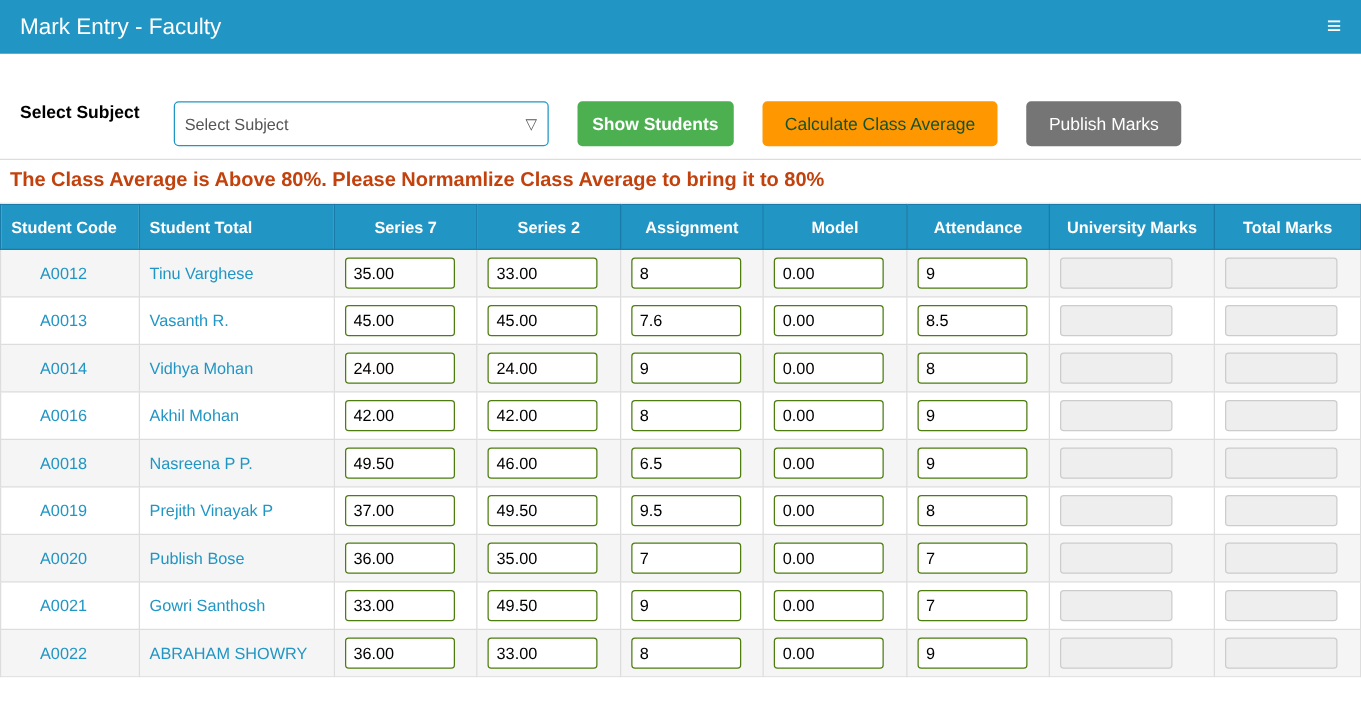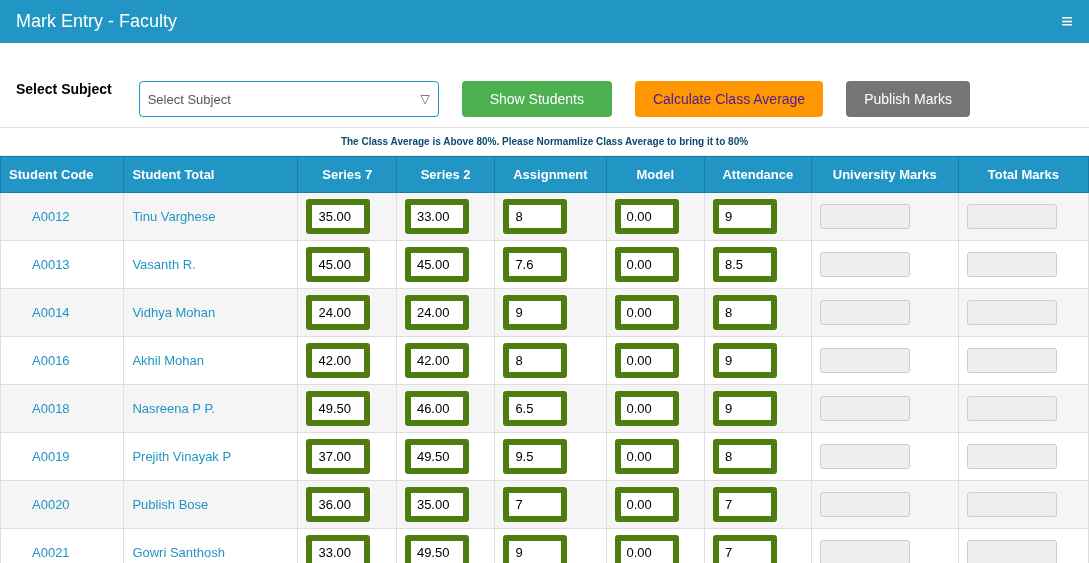--- a/index.html
+++ b/index.html
@@ -35,30 +35,29 @@
       width: 300px;
       height: 36px;
       padding: 0 8px;
       background: #fff;
       justify-content: space-between;
       cursor: pointer;
     }
     .subject-select-text { color: #555; font-size: 13px; }
     .chevron-down { color: #555; font-size: 12px; }
 
-    .btn-show { background: #4caf50; color: white; border: none; padding: 8px 28px; border-radius: 4px; cursor: pointer; font-size: 14px; }
-    .btn-calc { background: #ff9800; color: #4c1d95; border: none; padding: 8px 18px; border-radius: 4px; cursor: pointer; font-size: 14px; }
+    .btn-show { background: #4caf50; color: white; border: none; padding: 8px 12px; border-radius: 4px; cursor: pointer; font-size: 14px; font-weight: bold; }
+    .btn-calc { background: #ff9800; color: #14532d; border: none; padding: 8px 18px; border-radius: 4px; cursor: pointer; font-size: 14px; }
     .btn-publish { background: #757575; color: white; border: none; padding: 8px 18px; border-radius: 4px; cursor: pointer; font-size: 14px; }
 
     
     .alert-bar {
-      text-align: center;
       padding: 8px;
-      color: #0c4a6e;
-      font-size: 10px;
+      color: #c2410c;
+      font-size: 16px;
       font-weight: bold;
       border-bottom: 1px solid #eee;
     }
 
     
     .table-wrapper { overflow-x: auto; }
     table { width: 100%; border-collapse: collapse; }
     thead tr { background: #2196c4; color: white; }
     thead th {
       padding: 10px 8px;
@@ -74,24 +73,24 @@
     tbody td {
       padding: 6px 8px;
       border: 1px solid #ddd;
       vertical-align: middle;
       font-size: 13px;
     }
     tbody td:first-child { color: #2196c4; padding-left: 31px; }
     tbody td:nth-child(2) { color: #2196c4; }
 
     .mark-input {
-      border: 6px solid #4d7c0f;
+      border: 1px solid #4d7c0f;
       border-radius: 3px;
       padding: 4px 6px;
-      width: 64px;
+      width: 88px;
       font-size: 13px;
       background: #fff;
     }
 
     .univ-input, .total-input {
       border: 1px solid #ccc;
       border-radius: 3px;
       padding: 4px 6px;
       width: 90px;
       font-size: 13px;

